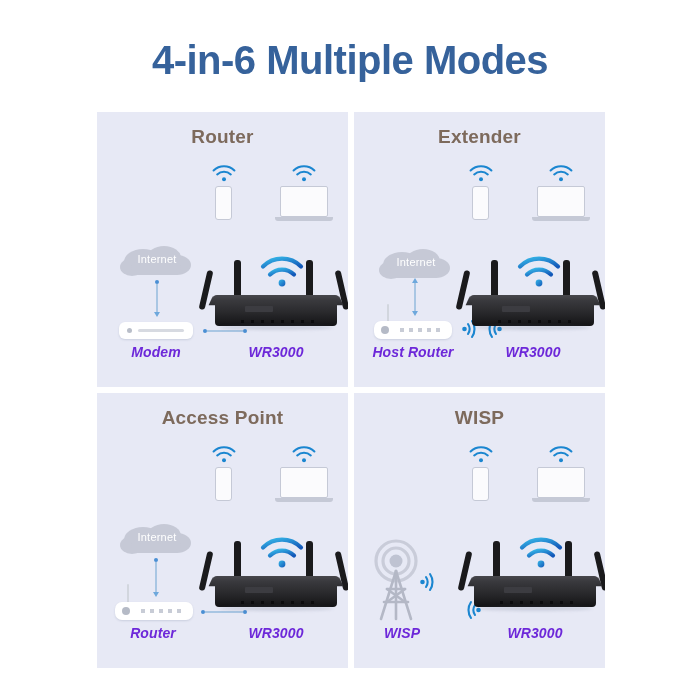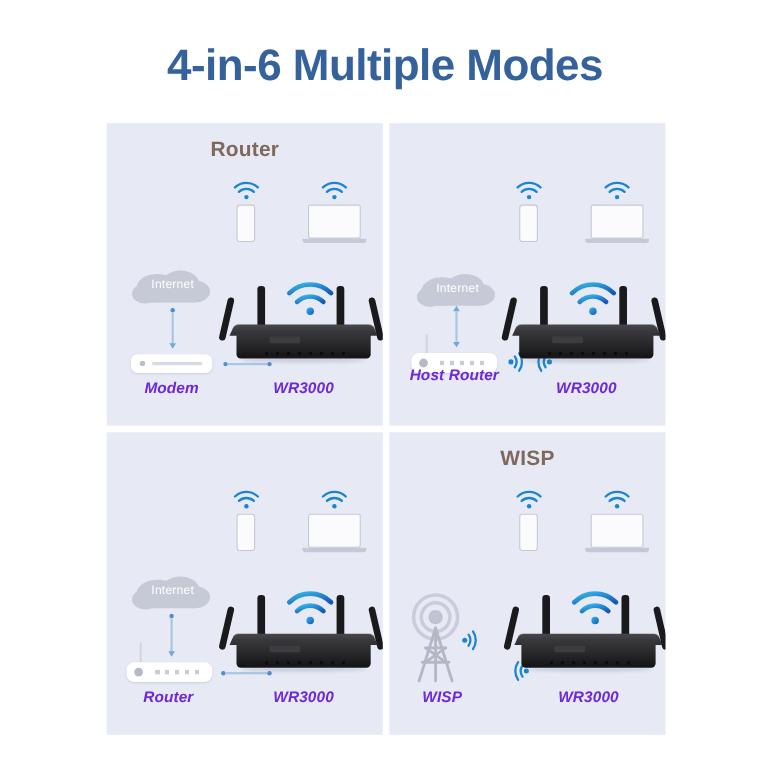--- a/index.html
+++ b/index.html
@@ -181,20 +181,21 @@
           <path d="M4 10.5a27 27 0 0 1 38 0"></path>
           <path d="M11 18.5a17 17 0 0 1 24 0"></path>
         </g>
         <circle cx="23" cy="27" r="3.4" fill="url(#wg1)"></circle>
       </svg>
     </div>
     <div class="dev-label" style="left:104px;top:232px;width:150px;">WR3000</div>
   </div>
 
   <div class="panel">
+    <div class="panel-title">Extender</div>
 
     <div class="clients">
       <div class="phone-group">
         <svg class="wifi-sm" viewBox="0 0 26 19">
           <g fill="none" stroke="#1b86d0" stroke-width="2.1" stroke-linecap="round">
             <path d="M2.6 6.4a15 15 0 0 1 20.8 0"></path>
               <path d="M6.2 10.4a10 10 0 0 1 13.6 0"></path>
           </g>
             <circle cx="13" cy="15.2" r="2" fill="#1b86d0"></circle>
         </svg>
@@ -227,21 +228,21 @@
     </div>
     <div class="arrow-d" style="left:57.5px;top:166px;transform:rotate(180deg);"></div>
     <div class="vline" style="left:60.2px;top:171px;height:30px;"></div>
     <div class="arrow-d" style="left:57.5px;top:199px;"></div>
 
     <div class="rtr-ant" style="left:33px;top:192px;height:20px;"></div>
     <div class="rtrbox" style="left:20px;top:209px;">
       <div class="rb-led"></div>
       <div class="rb-dots"></div>
     </div>
-    <div class="dev-label" style="left:0;top:220px;width:118px;">Host Router</div>
+    <div class="dev-label" style="left:0;top:232px;width:118px;">Host Router</div>
 
     <svg class="sig" style="left:104px;top:206px;" viewBox="0 0 22 22">
       <g fill="none" stroke="#1b86d0" stroke-width="2.1" stroke-linecap="round">
         <path d="M10 6a9 9 0 0 1 0 10"></path>
           <path d="M14 3a14 14 0 0 1 0 16"></path>
       </g>
         <circle cx="6.5" cy="11" r="2.3" fill="#1b86d0"></circle>
     </svg>
     <svg class="sig" style="left:130px;top:206px;" viewBox="0 0 22 22">
       <g fill="none" stroke="#1b86d0" stroke-width="2.1" stroke-linecap="round">
@@ -272,20 +273,21 @@
           <path d="M4 10.5a27 27 0 0 1 38 0"></path>
             <path d="M11 18.5a17 17 0 0 1 24 0"></path>
         </g>
           <circle cx="23" cy="27" r="3.4" fill="url(#wg2)"></circle>
       </svg>
     </div>
     <div class="dev-label" style="left:104px;top:232px;width:150px;">WR3000</div>
   </div>
 
   <div class="panel">
+    <div class="panel-title">Access Point</div>
 
     <div class="clients">
       <div class="phone-group">
         <svg class="wifi-sm" viewBox="0 0 26 19">
           <g fill="none" stroke="#1b86d0" stroke-width="2.1" stroke-linecap="round">
             <path d="M2.6 6.4a15 15 0 0 1 20.8 0"></path>
               <path d="M6.2 10.4a10 10 0 0 1 13.6 0"></path>
           </g>
             <circle cx="13" cy="15.2" r="2" fill="#1b86d0"></circle>
         </svg>

